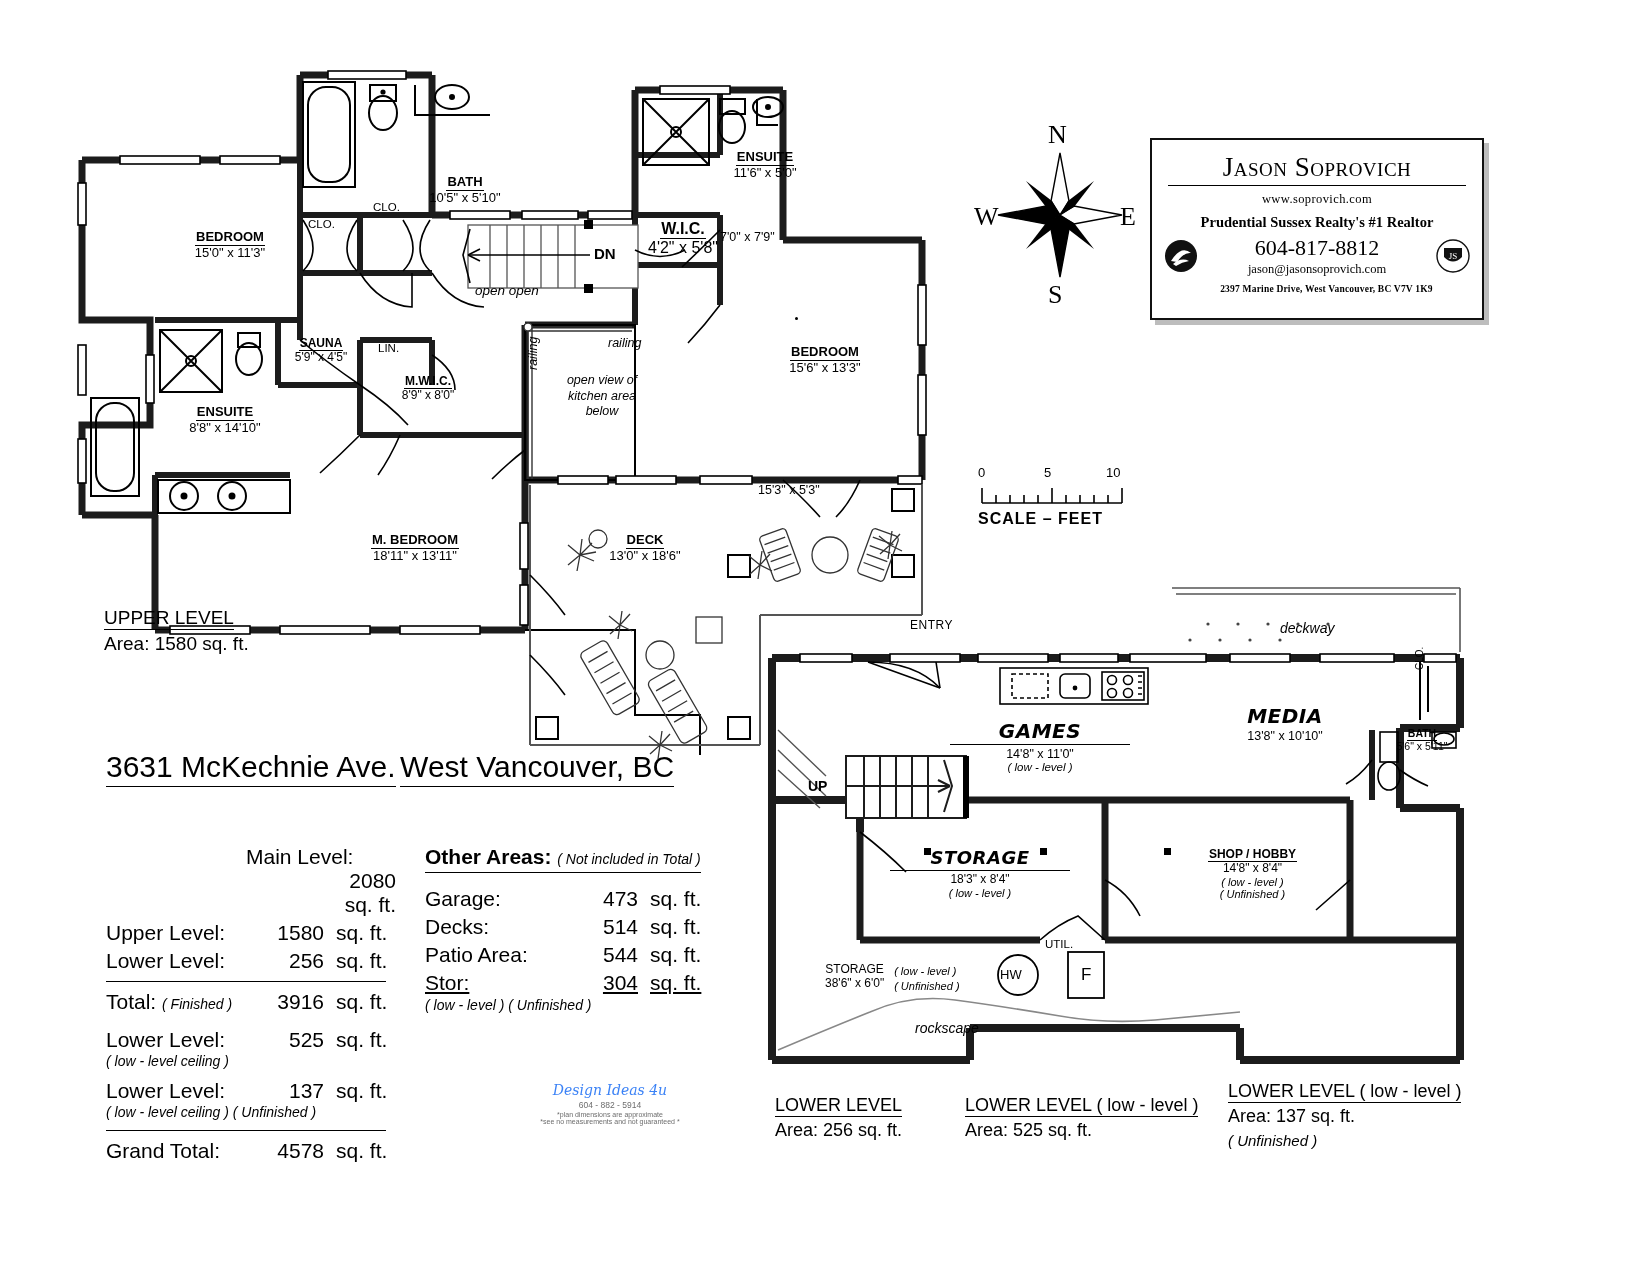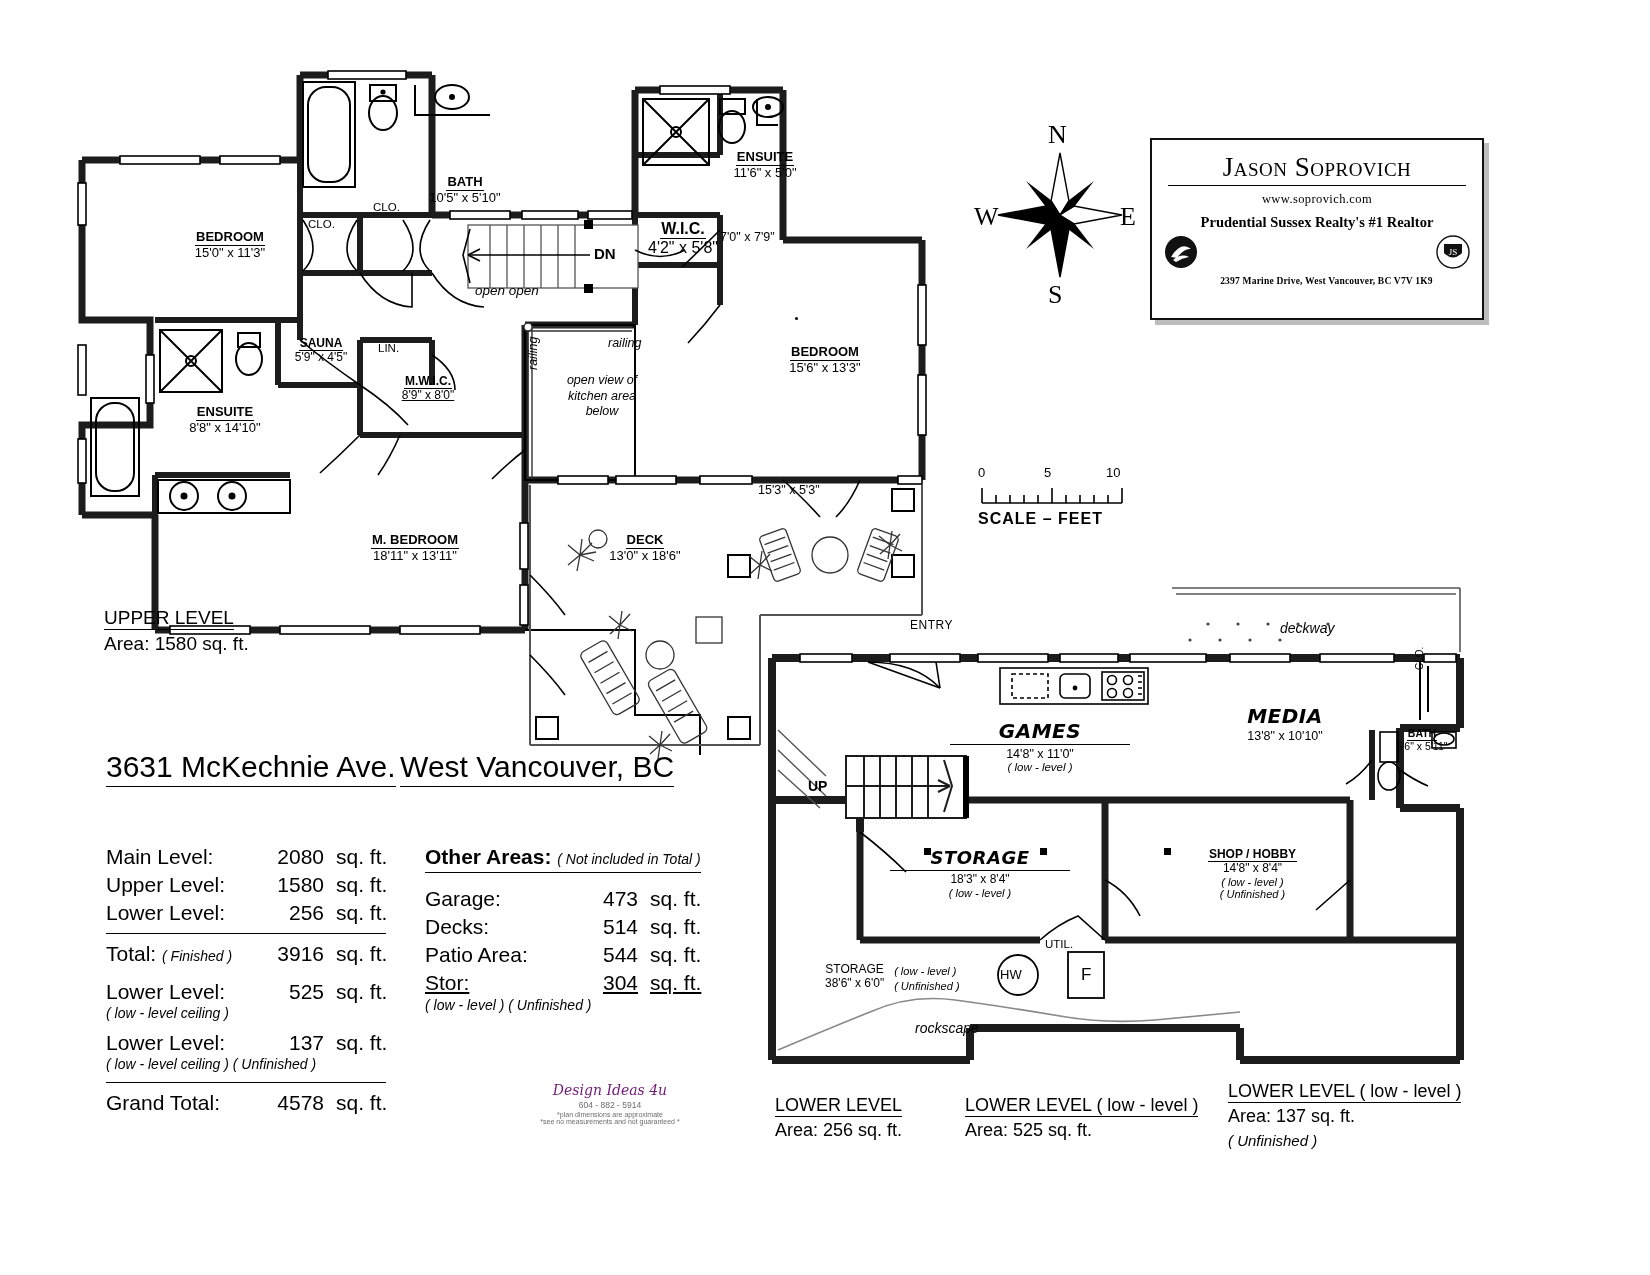--- a/index.html
+++ b/index.html
@@ -265,21 +265,21 @@
   <div class="rm" style="left:578px;top:165px;width:90px;font-size:16px;">
     <span class="nm">W.I.C.</span>
     <span class="dim">4'2" x 5'8"</span>
   </div>
 
   <div class="rm" style="left:218px;top:282px;width:86px;font-size:12px;">
     <span class="nm">SAUNA</span>
     <span class="dim">5'9" x 4'5"</span>
   </div>
 
-  <div class="rm" style="left:318px;top:320px;width:100px;font-size:12px;text-decoration:underline;">
+  <div class="rm" style="left:318px;top:320px;width:100px;font-size:12px;">
     <span class="nm">M.W.I.C.</span>
     <span class="dim">8'9" x 8'0"</span>
   </div>
 
   <div class="rm" style="left:100px;top:350px;width:130px;font-size:13px;">
     <span class="nm">ENSUITE</span>
     <span class="dim">8'8" x 14'10"</span>
   </div>
 
   <div class="rm" style="left:270px;top:478px;width:170px;font-size:13px;">
@@ -316,21 +316,21 @@
   <div class="ul" style="font-size:19px;">UPPER LEVEL</div>
   <div style="font-size:19px;margin-top:3px;">Area:   1580  sq. ft.</div>
 </div>
 
 <div class="abs" style="left:106px;top:742px;">
   <div class="ul" style="font-size:30px;padding-bottom:2px;">3631 McKechnie Ave.</div>
   <div class="ul" style="font-size:30px;padding-bottom:2px;margin-top:8px;">West  Vancouver, BC</div>
 </div>
 
 <div class="abs" style="left:106px;top:845px;width:290px;font-size:21px;">
-  <div style="display:flex;align-items:flex-end;">
+  <div style="display:flex;align-items:flex-end;flex-direction:column;">
     <span style="width:150px;">Main Level:</span>
     <span style="width:68px;text-align:right;">2080</span>
     <span style="margin-left:12px;">sq. ft.</span>
   </div>
   <div style="display:flex;align-items:baseline;margin-top:4px;">
     <span style="width:150px;">Upper Level:</span>
     <span style="width:68px;text-align:right;">1580</span>
     <span style="margin-left:12px;">sq. ft.</span>
   </div>
   <div style="display:flex;align-items:baseline;margin-top:4px;">
@@ -401,21 +401,21 @@
     <div style="display:flex;align-items:flex-start;margin-top:4px;text-decoration:underline;">
       <span style="width:158px;">Stor:</span>
       <span style="width:55px;text-align:right;">304</span>
       <span style="margin-left:12px;">sq. ft.</span>
     </div>
     <div class="ital" style="font-size:14px;margin-top:2px;">( low - level )  ( Unfinished )</div>
   </div>
 </div>
 
 <div class="abs" style="left:510px;top:1082px;width:200px;text-align:center;color:#6d6d6d;">
-  <div style="font-family:'DejaVu Serif',serif;font-style:italic;font-size:14px;color:#701a75;">Design Ideas 4u</div>
+  <div style="font-family:'DejaVu Serif',serif;font-style:italic;font-size:14px;color:#3b82f6;">Design Ideas 4u</div>
   <div style="font-size:8.5px;margin-top:2px;">604 - 882 - 5914</div>
   <div style="font-size:7px;margin-top:1px;">*plan dimensions are approximate</div>
   <div style="font-size:7px;">*see no measurements and not guaranteed *</div>
 </div>
 
 <div class="abs" style="left:960px;top:110px;width:200px;height:200px;">
   <svg width="200" height="200">
     <g transform="translate(100,105)">
       <polygon points="0,-62 9,-14 0,0 -9,-14" fill="#fff" stroke="#000" stroke-width="1.4"></polygon>
       <polygon points="0,62 9,14 0,0 -9,14" fill="#000" stroke="#000" stroke-width="1.4"></polygon>
@@ -458,20 +458,24 @@
     <div style="font-family:'Liberation Serif',serif;font-size:12.5px;margin-top:6px;letter-spacing:.4px;">www.soprovich.com</div>
     <div style="font-family:'Liberation Serif',serif;font-size:14.5px;font-weight:700;margin-top:7px;">Prudential Sussex Realty's #1 Realtor</div>
   </div>
   <div style="display:flex;align-items:center;justify-content:space-between;padding:4px 12px 0 12px;">
     <span style="flex:0 0 34px;">
       <svg width="34" height="34" viewBox="0 0 34 34">
         <circle cx="17" cy="17" r="16" fill="#111"></circle>
         <path d="M7,22 Q17,6 27,14 Q20,13 13,23 Z" fill="#fff"></path>
         <path d="M9,25 Q17,18 25,22 Q18,23 12,27 Z" fill="#fff"></path>
       </svg>
+    </span>
+    <span style="flex:1;text-align:center;">
+      <span style="display:block;font-family:'Liberation Serif',serif;font-size:22px;">604-817-8812</span>
+      <span style="display:block;font-family:'Liberation Serif',serif;font-size:12.5px;margin-top:1px;">jason@jasonsoprovich.com</span>
     </span>
     <span style="flex:0 0 34px;">
       <svg width="34" height="34" viewBox="0 0 34 34">
         <circle cx="17" cy="17" r="16" fill="none" stroke="#111" stroke-width="1.4"></circle>
         <path d="M8,9 L26,9 L26,18 Q17,27 8,18 Z" fill="#111"></path>
         <text x="17" y="20" font-size="9" fill="#fff" text-anchor="middle" font-family="'Liberation Serif',serif">JS</text>
       </svg>
     </span>
   </div>
   <div style="text-align:center;font-family:'Liberation Serif',serif;font-size:9.5px;font-weight:700;margin-top:7px;letter-spacing:.2px;padding-left:19px;">2397 Marine Drive, West Vancouver, BC   V7V 1K9</div>

